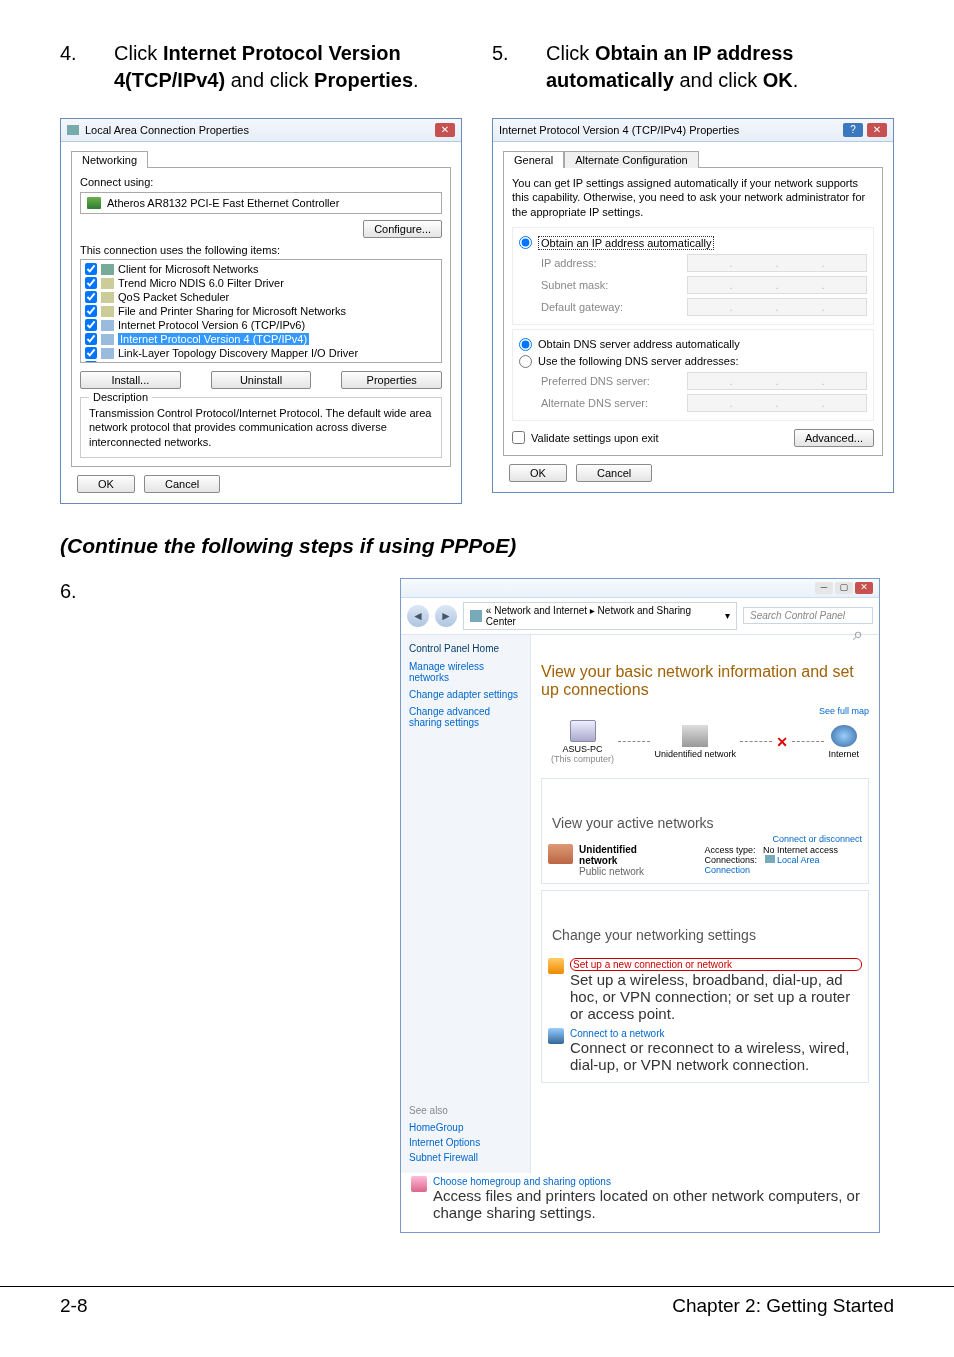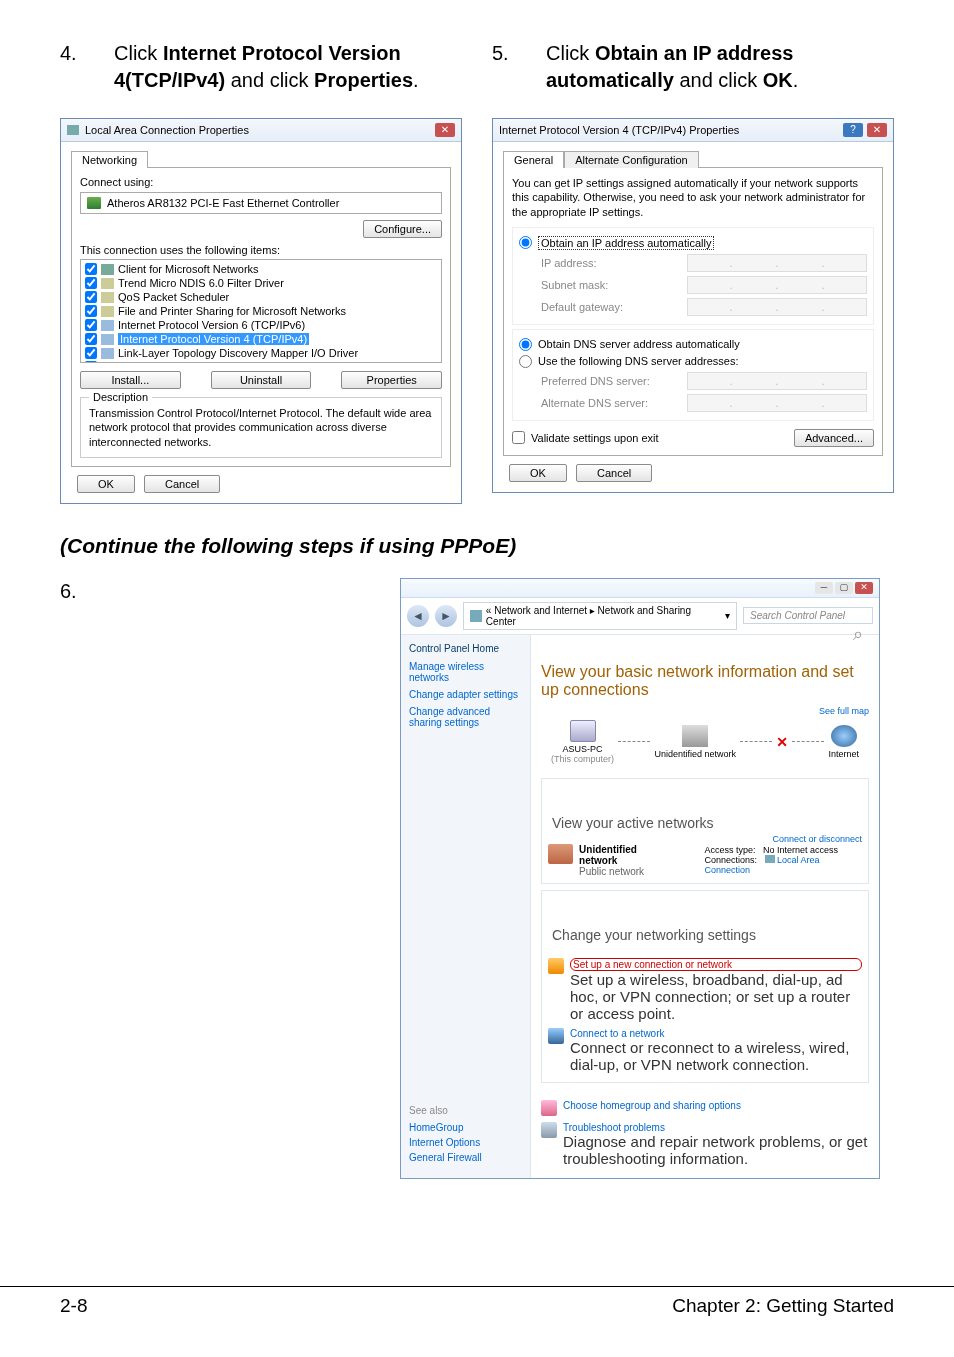--- a/index.html
+++ b/index.html
@@ -207,21 +207,21 @@
   .subgroup {
     border:1px solid #e0e6ee; margin:6px 0; padding:6px;
   }
   .subgroup-title { color:#555; font-size:14px; position:relative; top:-12px; background:#fff; display:inline-block; padding:0 4px;margin-top:42px;}
   .linkline { display:flex; gap:6px; padding:3px 0; align-items:flex-start;}
   .linkline .licon { width:16px; height:16px; flex-shrink:0;}
   .linkline .ltitle { color:#06c; font-size:10px;}
   .linkline .ltitle.red { color:#c00; border:1px solid #c00; padding:0 2px; border-radius:6px;}
   .linkline .ldesc { color:#333; font-size:15px; }
   .nsc-seealso { padding:8px; background:#f2f6fb; width:130px; border-right:1px solid #e0e6ee;}
-  .nsc-bottom { display:flex; }
+  .nsc-bottom { display:flex;flex-direction:column; }
   .nsc-bottom .bmain { flex:1; padding:0 10px 8px 10px;}
   .active-net { display:flex; gap:30px; align-items:center; }
   .active-net .anet { display:flex; gap:6px; }
   .neticon { width:26px; height:20px; background:linear-gradient(#d97,#b64); border-radius:2px;}
   .smalllink { color:#06c; font-size:9px;}
 
   
   .step6-row { display:flex; gap:20px; }
   .step6-text { width: 320px; }
 
@@ -535,34 +535,28 @@
             </div>
           </div>
         </div>
       </div>
 
       <div class="nsc-bottom">
         <div class="nsc-seealso">
           <div style="color:#888;margin-bottom:4px;">See also</div>
           <a style="color:#06c;display:block;padding:2px 0;font-size:10px;text-decoration:none;">HomeGroup</a>
           <a style="color:#06c;display:block;padding:2px 0;font-size:10px;text-decoration:none;">Internet Options</a>
-          <a style="color:#06c;display:block;padding:2px 0;font-size:10px;text-decoration:none;">General Firewall</a>
+          <a style="color:#06c;display:block;padding:2px 0;font-size:10px;text-decoration:none;">Subnet Firewall</a>
         </div>
         <div class="bmain">
           <div class="linkline">
             <div class="licon" style="background:linear-gradient(#fbd,#d68);border-radius:2px;"></div>
             <div>
               <div class="ltitle">Choose homegroup and sharing options</div>
-            </div>
-          </div>
-          <div class="linkline">
-            <div class="licon" style="background:linear-gradient(#cde,#89a);border-radius:2px;"></div>
-            <div>
-              <div class="ltitle">Troubleshoot problems</div>
-              <div class="ldesc">Diagnose and repair network problems, or get troubleshooting information.</div>
+              <div class="ldesc">Access files and printers located on other network computers, or change sharing settings.</div>
             </div>
           </div>
         </div>
       </div>
     </div>
   </div>
 
 </div>
 
 <div class="footer">

